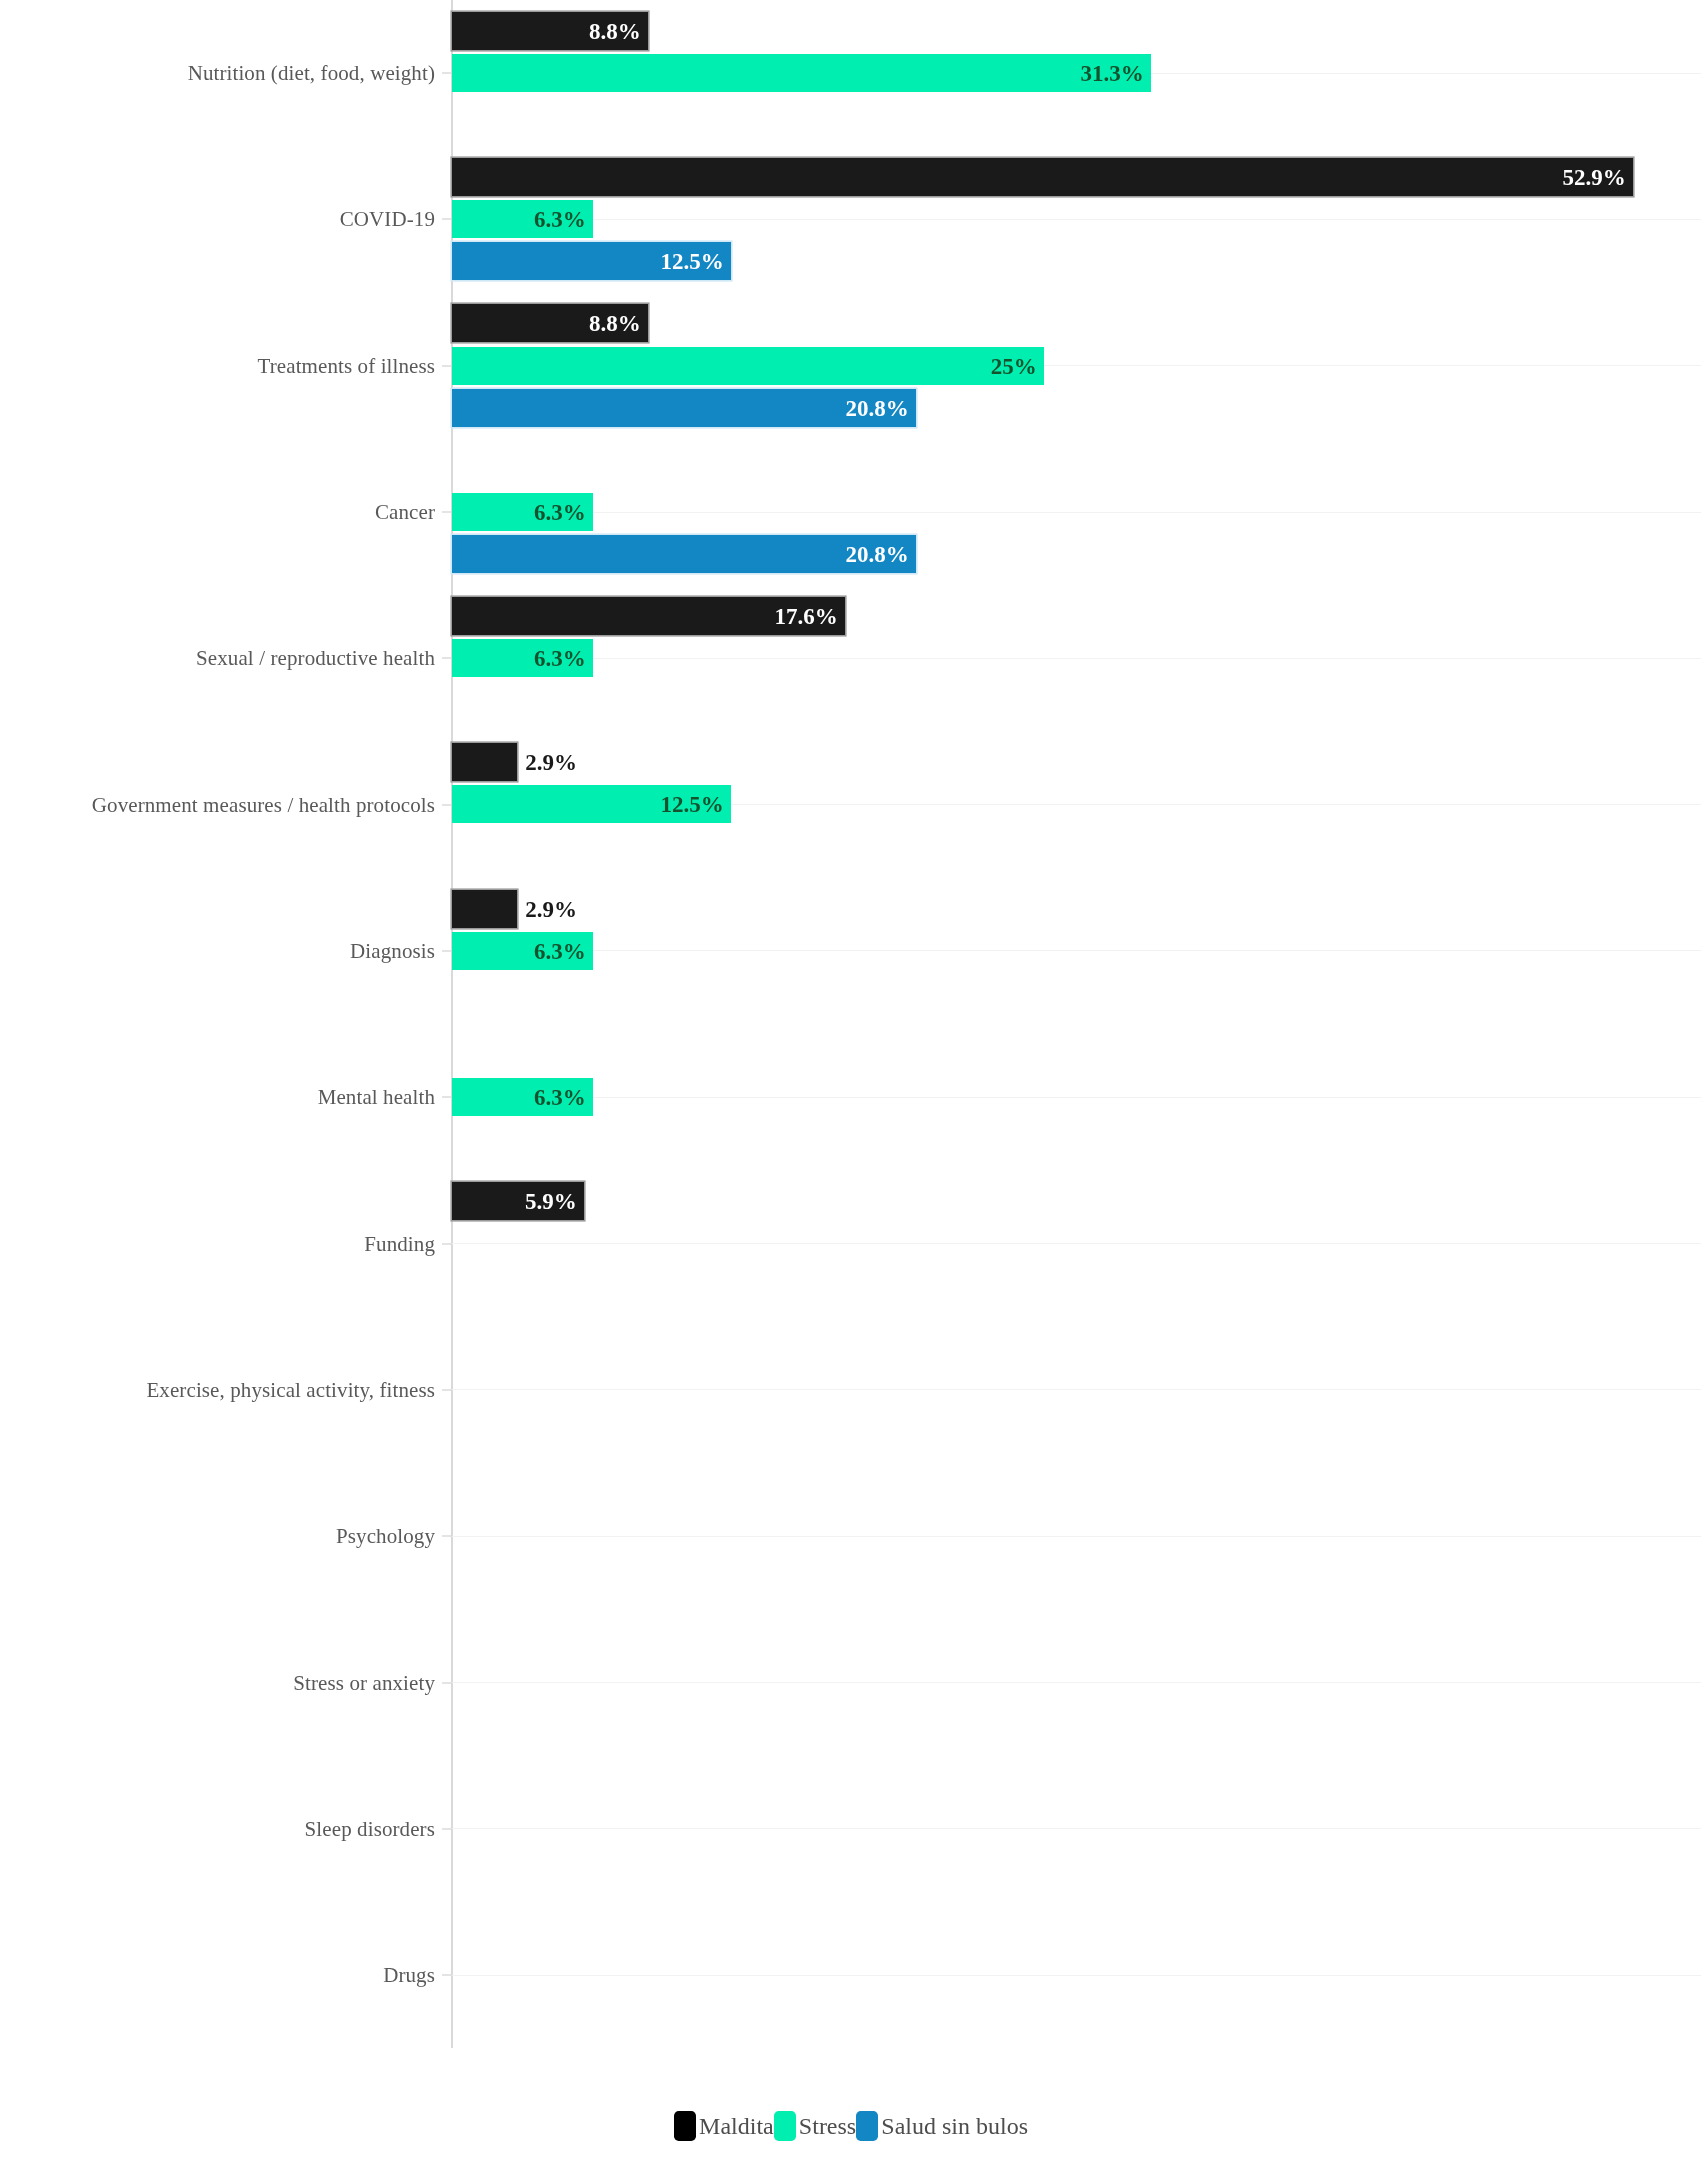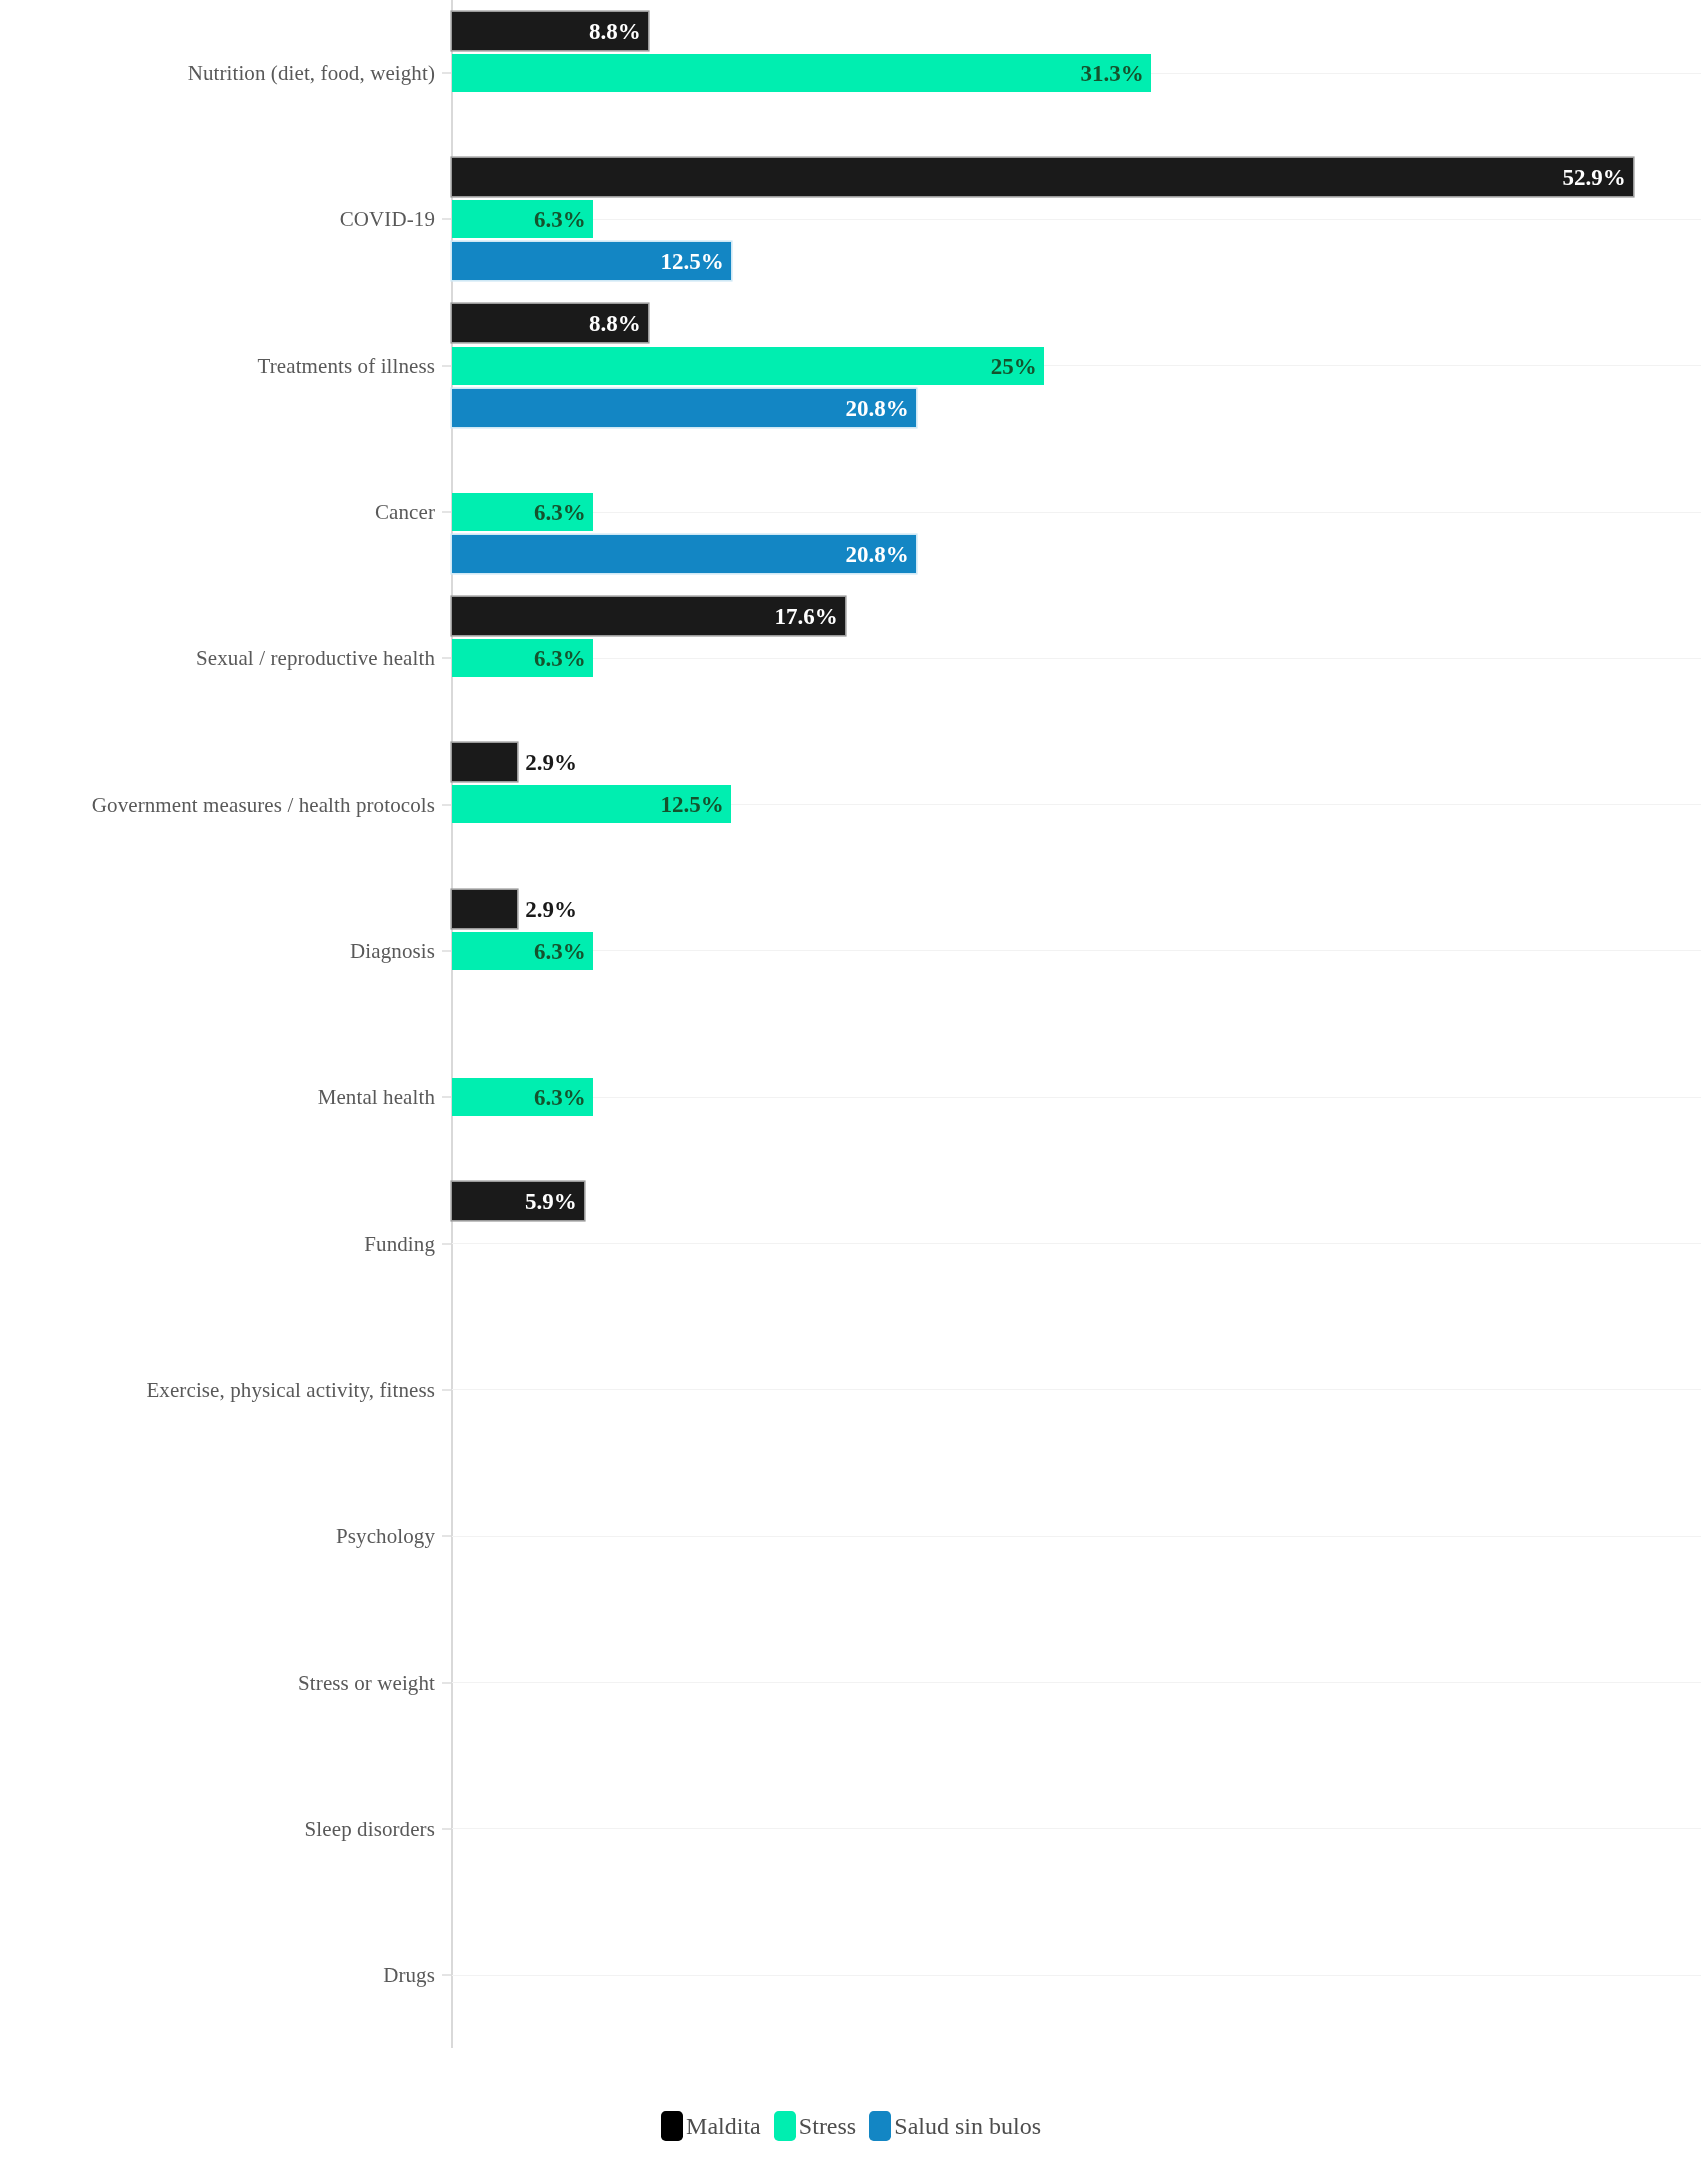--- a/index.html
+++ b/index.html
@@ -91,21 +91,21 @@
   }
 
   
   .legend{
     position:absolute;
     left:0; right:0;
     top:2111px;
     display:flex;
     align-items:center;
     justify-content:center;
-    gap:13px;
+    gap:0;
   }
   .legend-item{
     display:flex;
     align-items:center;
     gap:3.1px;
   }
   .legend-swatch{
     width:22px;height:30px;
     border-radius:4.7px;
     display:block;
@@ -142,21 +142,21 @@
       <div class="ylabel" style="top: 951px;">Diagnosis</div>
       <div class="tickmark" style="top: 1097px;"></div>
       <div class="ylabel" style="top: 1097px;">Mental health</div>
       <div class="tickmark" style="top: 1244px;"></div>
       <div class="ylabel" style="top: 1244px;">Funding</div>
       <div class="tickmark" style="top: 1390px;"></div>
       <div class="ylabel" style="top: 1390px;">Exercise, physical activity, fitness</div>
       <div class="tickmark" style="top: 1536px;"></div>
       <div class="ylabel" style="top: 1536px;">Psychology</div>
       <div class="tickmark" style="top: 1683px;"></div>
-      <div class="ylabel" style="top: 1683px;">Stress or weight</div>
+      <div class="ylabel" style="top: 1683px;">Stress or anxiety</div>
       <div class="tickmark" style="top: 1829px;"></div>
       <div class="ylabel" style="top: 1829px;">Sleep disorders</div>
       <div class="tickmark" style="top: 1975px;"></div>
       <div class="ylabel" style="top: 1975px;">Drugs</div>
     </div>
   <div class="legend" id="legend">
       <div class="legend-item">
         <span class="legend-swatch maldita"></span>
         <span class="legend-label">Maldita</span>
       </div>

